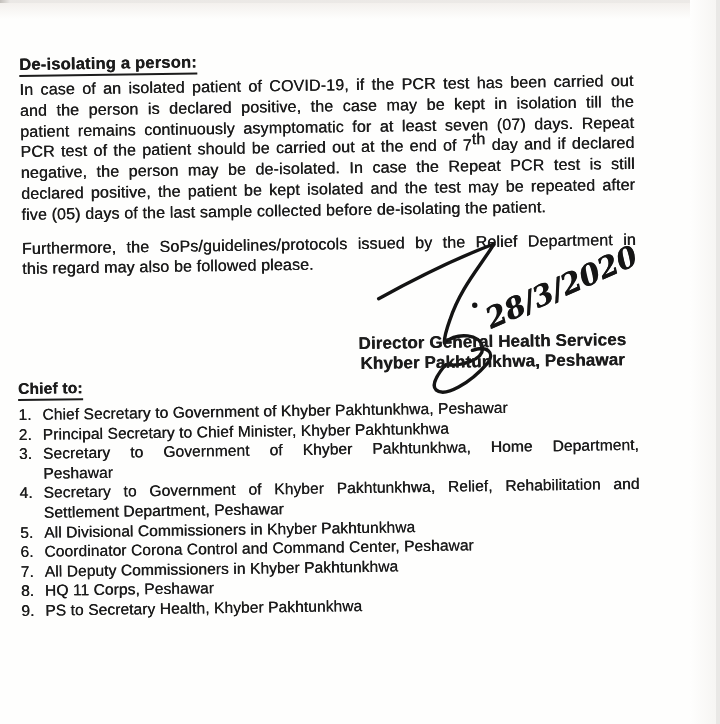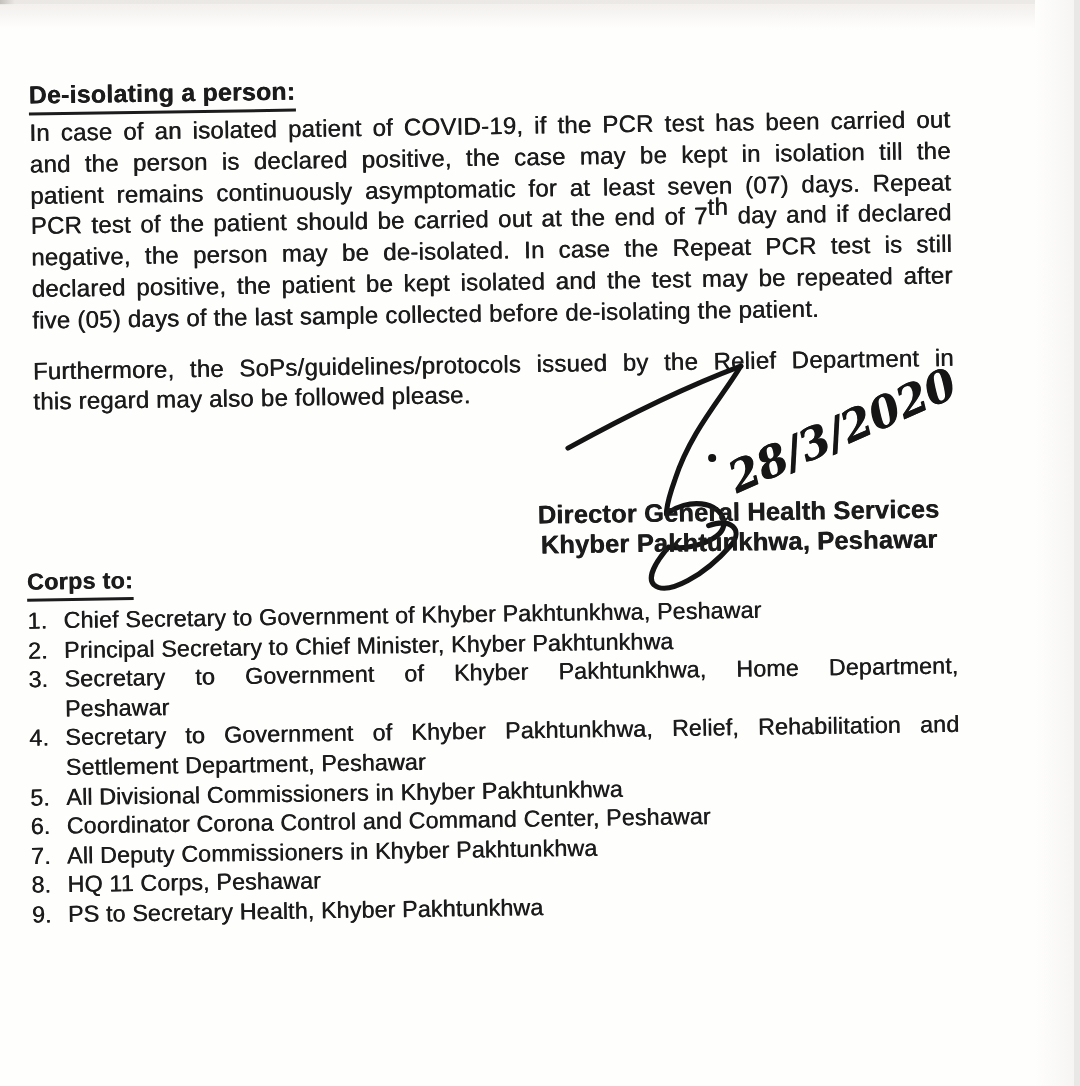--- a/index.html
+++ b/index.html
@@ -85,21 +85,21 @@
     </g>
     <text x="150" y="98" transform="rotate(-23 150 98)" font-family="DejaVu Serif, serif" font-style="italic" font-weight="bold" font-size="29" fill="#151515">28/3/2020</text>
   </svg>
 
   <div class="sig-block">
     <div>Director General Health Services</div>
     <div>Khyber Pakhtunkhwa, Peshawar</div>
   </div>
 
   <div class="copy-section">
-    <div class="copy-heading">Corps to:</div>
+    <div class="copy-heading">Chief to:</div>
 
     <div>
       <div class="crow">
         <span class="cnum">1.</span>
         <span class="ctext">Chief Secretary to Government of Khyber Pakhtunkhwa, Peshawar</span>
       </div>
       <div class="crow">
         <span class="cnum">2.</span>
         <span class="ctext">Principal Secretary to Chief Minister, Khyber Pakhtunkhwa</span>
       </div>

